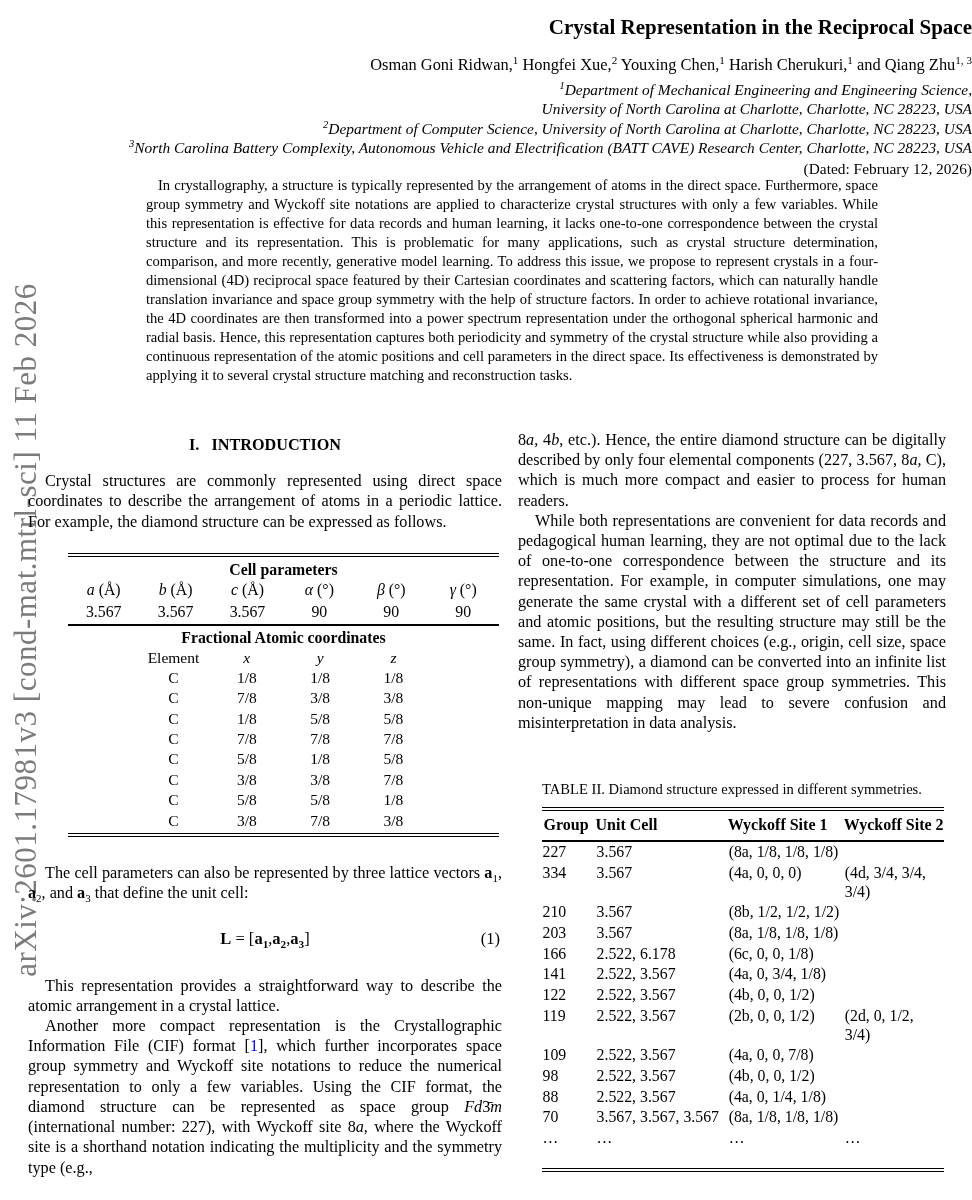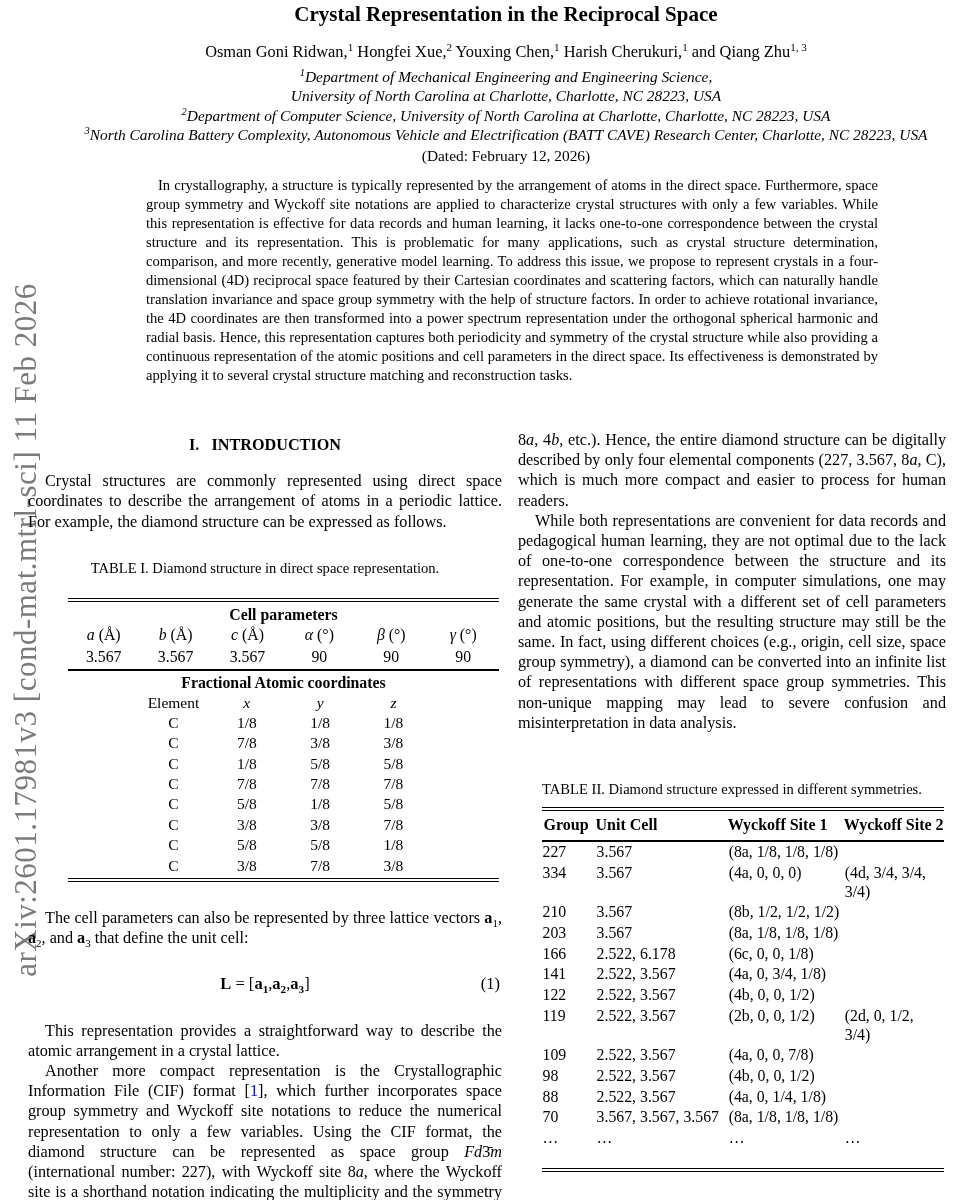--- a/index.html
+++ b/index.html
@@ -7,21 +7,21 @@
     position:relative;width:972px;height:1200px;background:#ffffff;
     overflow:hidden;color:#000;
     font-family:"Liberation Serif","DejaVu Serif",serif;
   }
   .arxiv{
     position:absolute;left:26px;top:630px;
     transform:translate(-50%,-50%) rotate(-90deg);
     white-space:nowrap;font-size:31px;letter-spacing:0.5px;
     color:var(--watermark,#7b7b7b);
   }
-  .header{padding-top:2px;text-align:center;margin-left:40px;}
+  .header{padding-top:15px;text-align:right;margin-left:40px;}
   .title{margin:0;font-size:21px;font-weight:bold;}
   .authors{margin-top:15px;font-size:16.4px;}
   .affils{margin-top:5px;font-style:italic;font-size:15.4px;line-height:19.3px;}
   .dated{margin-top:3px;font-size:15.4px;}
   .abstract{
     position:absolute;left:146px;top:176px;width:732px;
     font-size:14.6px;line-height:19px;text-align:justify;text-indent:12px;
   }
   .col{position:absolute;top:430px;font-size:16.2px;line-height:20.2px;text-align:justify;}
   .col.left{left:28px;width:474px;}
@@ -84,21 +84,20 @@
     </div>
     <div class="dated">(Dated: February 12, 2026)</div>
   </div>
 
   <div class="abstract">In crystallography, a structure is typically represented by the arrangement of atoms in the direct space. Furthermore, space group symmetry and Wyckoff site notations are applied to characterize crystal structures with only a few variables. While this representation is effective for data records and human learning, it lacks one-to-one correspondence between the crystal structure and its representation. This is problematic for many applications, such as crystal structure determination, comparison, and more recently, generative model learning. To address this issue, we propose to represent crystals in a four-dimensional (4D) reciprocal space featured by their Cartesian coordinates and scattering factors, which can naturally handle translation invariance and space group symmetry with the help of structure factors. In order to achieve rotational invariance, the 4D coordinates are then transformed into a power spectrum representation under the orthogonal spherical harmonic and radial basis. Hence, this representation captures both periodicity and symmetry of the crystal structure while also providing a continuous representation of the atomic positions and cell parameters in the direct space. Its effectiveness is demonstrated by applying it to several crystal structure matching and reconstruction tasks.</div>
 
   <div class="col left">
     <div class="sec">I.&nbsp;&nbsp;&nbsp;INTRODUCTION</div>
     <p class="ind p-top">Crystal structures are commonly represented using direct space coordinates to describe the arrangement of atoms in a periodic lattice. For example, the diamond structure can be expressed as follows.</p>
 
-    <div class="tcap">TABLE I. Diamond structure in direct space representation.</div>
     <div class="t1wrap">
       <div class="tsub">Cell parameters</div>
       <table class="t1a">
         <thead>
           <tr>
             <th><span class="it">a</span><span> (Å)</span></th>
             <th><span class="it">b</span><span> (Å)</span></th>
             <th><span class="it">c</span><span> (Å)</span></th>
             <th><span class="it">α</span><span> (°)</span></th>
             <th><span class="it">β</span><span> (°)</span></th>

